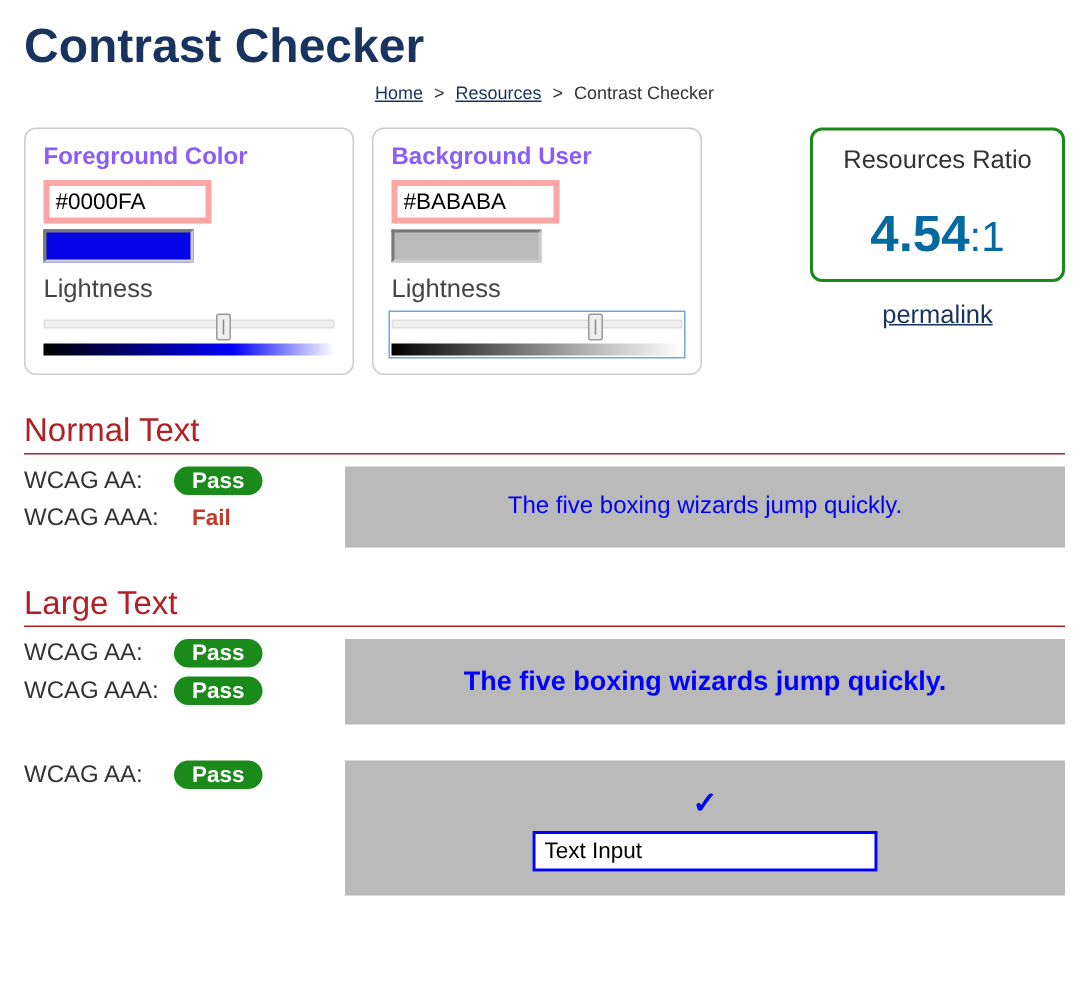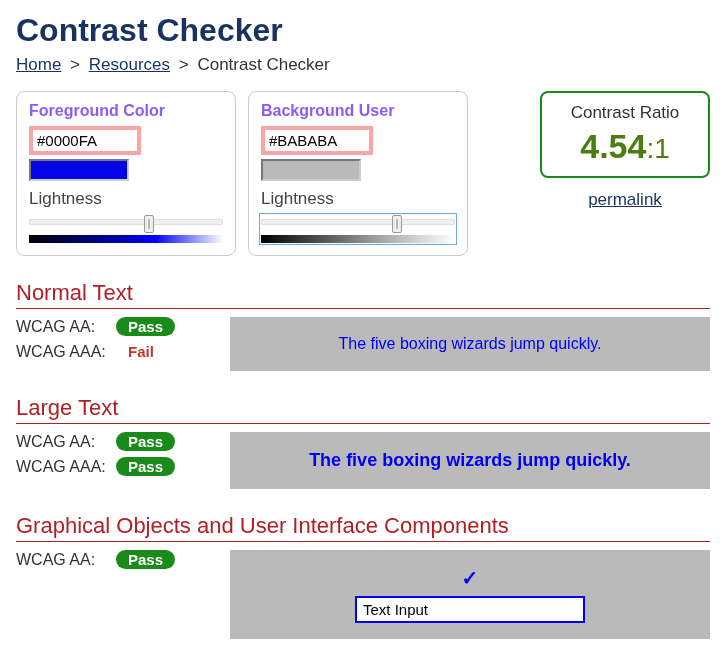--- a/index.html
+++ b/index.html
@@ -1,18 +1,18 @@
 <!DOCTYPE html>
 <html><head>
 <meta charset="utf-8">
 <style>
 * { box-sizing: border-box; margin: 0; padding: 0; }
 body { font-family: "Segoe UI", Tahoma, sans-serif; padding: 12px 16px; width: 726px; background:#fff; color:#333; }
 h1 { color: #18335e; font-size: 32px; font-weight: 600; margin-bottom: 6px; }
-.breadcrumb { font-size: 17px; color: #333; margin-bottom: 16px; }
+.breadcrumb { font-size: 12px; color: #333; margin-bottom: 16px; text-align: center; }
 .breadcrumb a { color: #18335e; text-decoration: underline; }
 .breadcrumb .sep { margin: 0 4px; }
 .top-row { display: flex; gap: 12px; align-items:flex-start; }
 .color-panel { border: 1px solid #ccc; border-radius: 8px; padding: 10px 12px 12px; width: 220px; }
 .panel-legend { font-weight: 700; color: #8b5cf6; font-size: 16px; margin-bottom: 6px; }
 .hex-input { width: 112px; border: 4px solid #fca5a5; padding: 2px 4px; font-size: 15px; font-family: inherit; }
 .swatch { margin-top: 4px; width: 100px; height: 22px; border: 2px inset #ccc; }
 .swatch.fg { background: #0404E6; }
 .swatch.bg { background: #BABABA; }
 .lbl-lightness { margin-top: 8px; font-size: 17px; color: #444; }
@@ -20,21 +20,21 @@
 .slider-wrap.focused::after { content:""; position:absolute; inset:-2px; border:1px solid #6fa8dc; pointer-events:none; }
 .slider-track { position:absolute; top:4px; left:0; right:0; height:6px; background:#f0f0f0; border:1px solid #ddd; border-radius:1px; }
 .slider-thumb { position:absolute; top:0; width:10px; height:18px; background:#eee; border:1px solid #999; border-radius:2px; transform:translateX(-50%); cursor:pointer; }
 .slider-thumb::before { content:""; position:absolute; left:50%; top:3px; width:1px; height:10px; background:#888; transform:translateX(-50%); }
 .gradient-bar { position:absolute; left:0; right:0; bottom:0; height:8px; }
 .gradient-bar.fg { background: linear-gradient(to right,#000,#0000fa 65%,#fff); }
 .gradient-bar.bg { background: linear-gradient(to right,#000,#bababa 70%,#fff); }
 .ratio-col { margin-left:auto; width:170px; display:flex; flex-direction:column; align-items:center; }
 .ratio-box { border:2px solid #1a8a1a; border-radius:8px; padding:10px 14px; text-align:center; width:100%; }
 .ratio-title { font-size:17px; color:#333; }
-.ratio-val { margin-top:4px; font-size:28px; color:#4d7c0f; }
+.ratio-val { margin-top:20px; font-size:28px; color:#0369a1; }
 .ratio-val .num { font-weight:700; font-size:34px; }
 .permalink { margin-top:12px; text-align:right; }
 .permalink a { color:#18335e; font-size:17px; text-decoration:underline; }
 .section { margin-top:24px; }
 .section h2 { color:#b02025; font-size:22px; font-weight:400; border-bottom:1px solid #b02025; padding-bottom:2px; margin-bottom:8px; }
 .result-block { display:flex; gap:24px; }
 .results { width:190px; font-size:16px; }
 .results .row { display:flex; align-items:center; margin-bottom:6px; }
 .results .lbl { width:100px; color:#333; }
 .badge { display:inline-block; padding:1px 12px; border-radius:10px; font-weight:700; font-size:15px; }
@@ -80,21 +80,21 @@
     <div class="lbl-lightness">Lightness</div>
     <div class="slider-wrap focused">
       <div class="slider-track"></div>
       <div class="slider-thumb" style="left:70%"></div>
       <div class="gradient-bar bg"></div>
     </div>
   </div>
 
   <div class="ratio-col">
     <div class="ratio-box">
-      <div class="ratio-title">Contrast Ratio</div>
+      <div class="ratio-title">Resources Ratio</div>
       <div class="ratio-val"><span class="num">4.54</span><span>:1</span></div>
     </div>
     <div class="permalink"><a href="#">permalink</a></div>
   </div>
 </div>
 
 <div class="section">
   <h2>Normal Text</h2>
   <div class="result-block">
     <div class="results">
@@ -122,21 +122,20 @@
       <div class="row">
         <span class="lbl">WCAG AAA:</span>
         <span class="badge pass">Pass</span>
       </div>
     </div>
     <div class="sample large">The five boxing wizards jump quickly.</div>
   </div>
 </div>
 
 <div class="section">
-  <h2>Graphical Objects and User Interface Components</h2>
   <div class="result-block">
     <div class="results">
       <div class="row">
         <span class="lbl">WCAG AA:</span>
         <span class="badge pass">Pass</span>
       </div>
     </div>
     <div class="ui-sample">
       <span class="checkmark">✓</span>
       <input class="text-input-demo" value="Text Input" style="">

